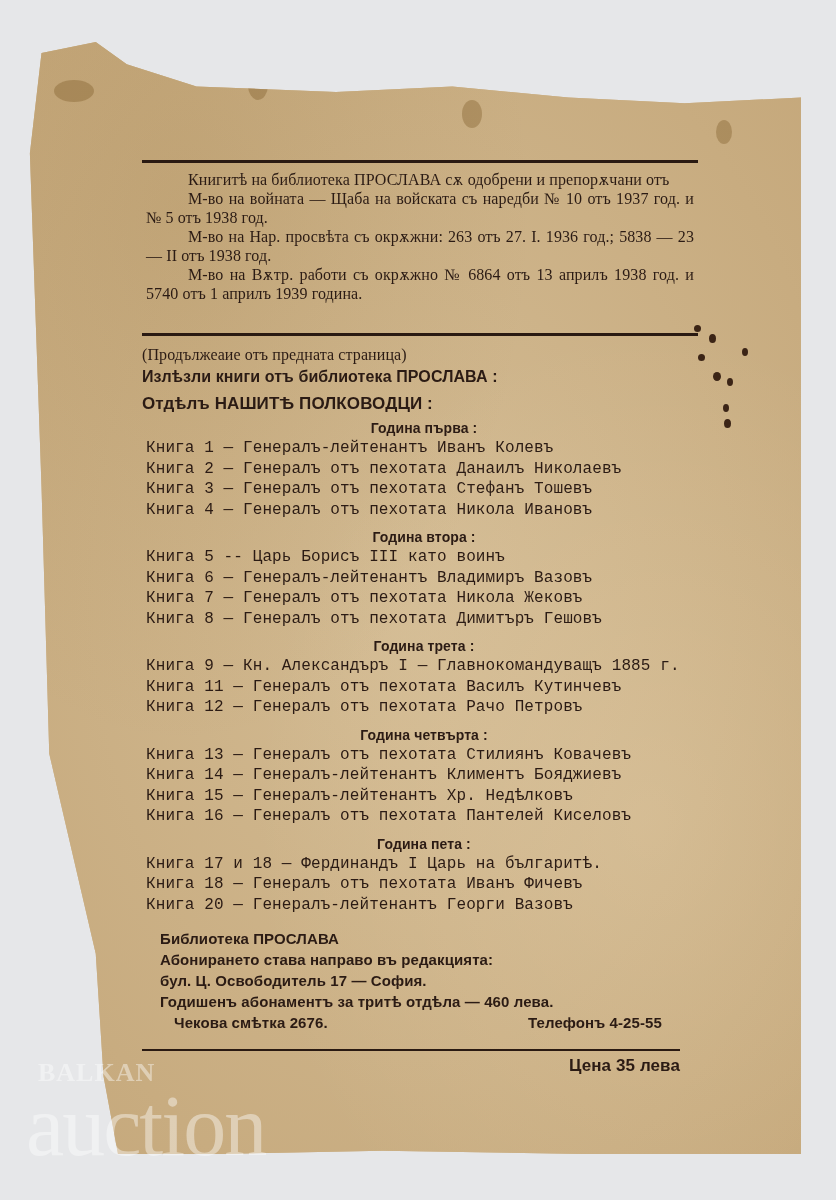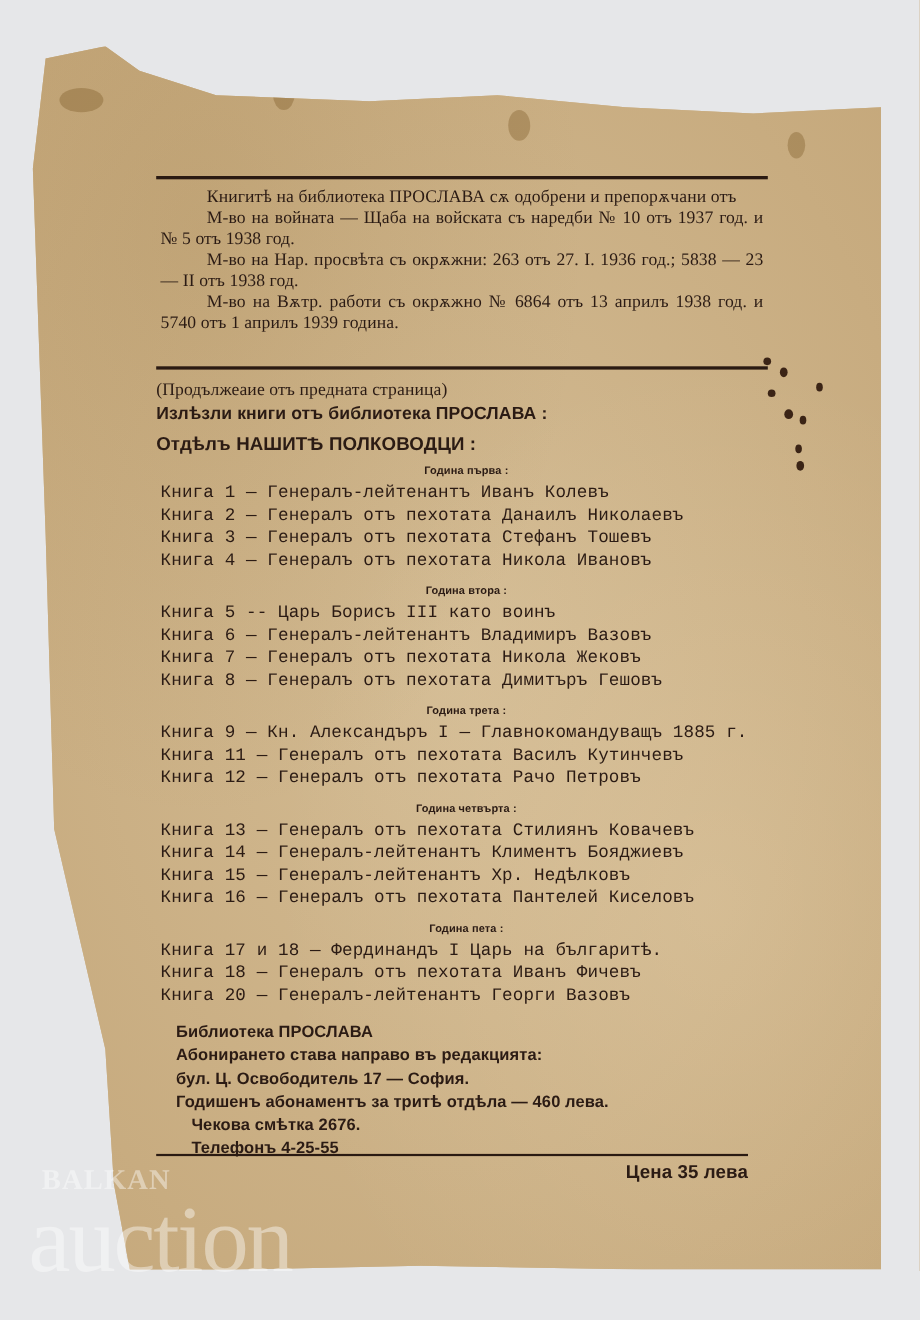--- a/index.html
+++ b/index.html
@@ -22,22 +22,22 @@
   .rule { position:absolute; height:3px; background:#2a1a12; }
   .rule.thin { height:2px; }
   .text {
     position:absolute; color:#2b1b14; font-size:16px; line-height:19px;
     letter-spacing:0.1px;
   }
   .para { text-indent:42px; text-align:justify; }
   .center { text-align:left; }
   .bold { font-family:"Liberation Sans","DejaVu Sans",sans-serif; font-weight:bold; font-size:15px; }
   .book { white-space:nowrap; font-family:Liberation Mono, monospace; font-size:16px; line-height:20.5px; }
-  .year { font-family:"Liberation Sans","DejaVu Sans",sans-serif; font-weight:bold; font-size:10px; text-align:center; margin-top:8px; line-height:19px; }
-  .footer-row { display:flex; justify-content:flex-start;flex-direction:column; }
+  .year { font-family:"Liberation Sans","DejaVu Sans",sans-serif; font-weight:bold; font-size:14px; text-align:center; margin-top:8px; line-height:19px; }
+  .footer-row { display:flex; justify-content:space-between; }
   .watermark {
     position:absolute; left:26px; top:1060px; color:rgba(255,255,255,0.42);
     font-family:Liberation Serif, serif; pointer-events:none;
   }
   .watermark .wm-top { font-size:26px; font-weight:bold; letter-spacing:1px; line-height:26px; margin-left:12px; }
   .watermark .wm-main { font-size:86px; line-height:80px; letter-spacing:-2px; }
 </style>
 </head>
 <body>
 

